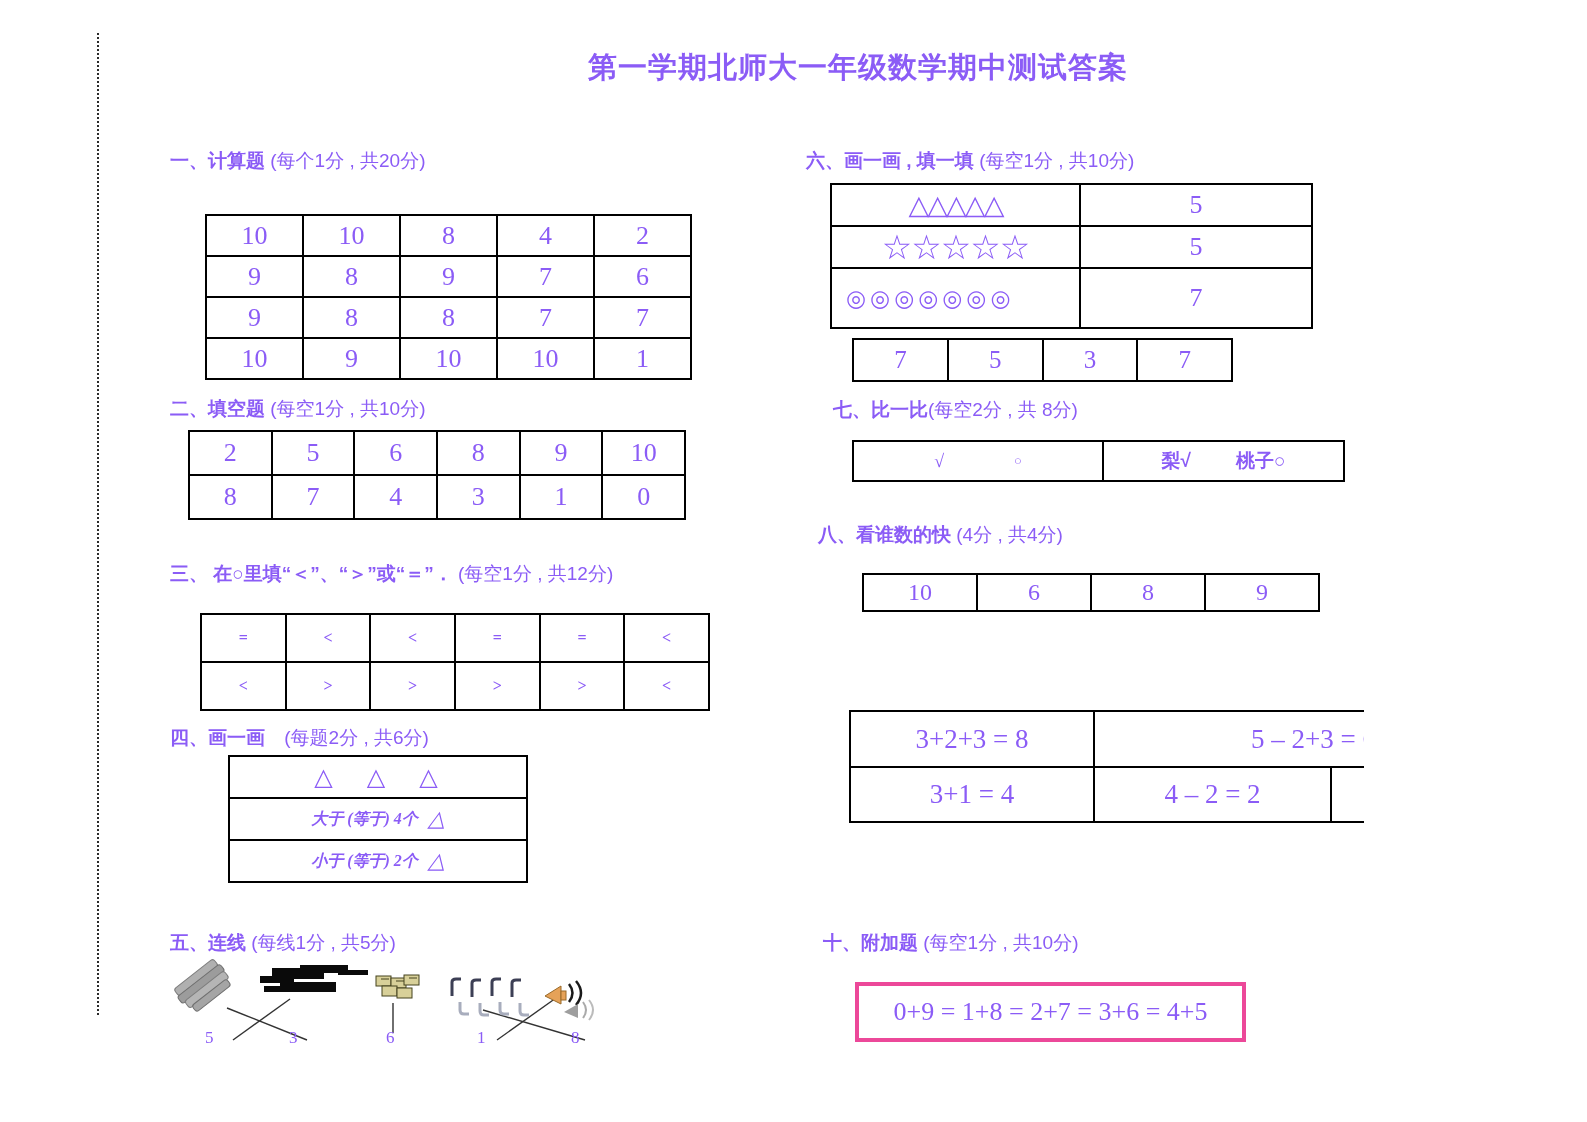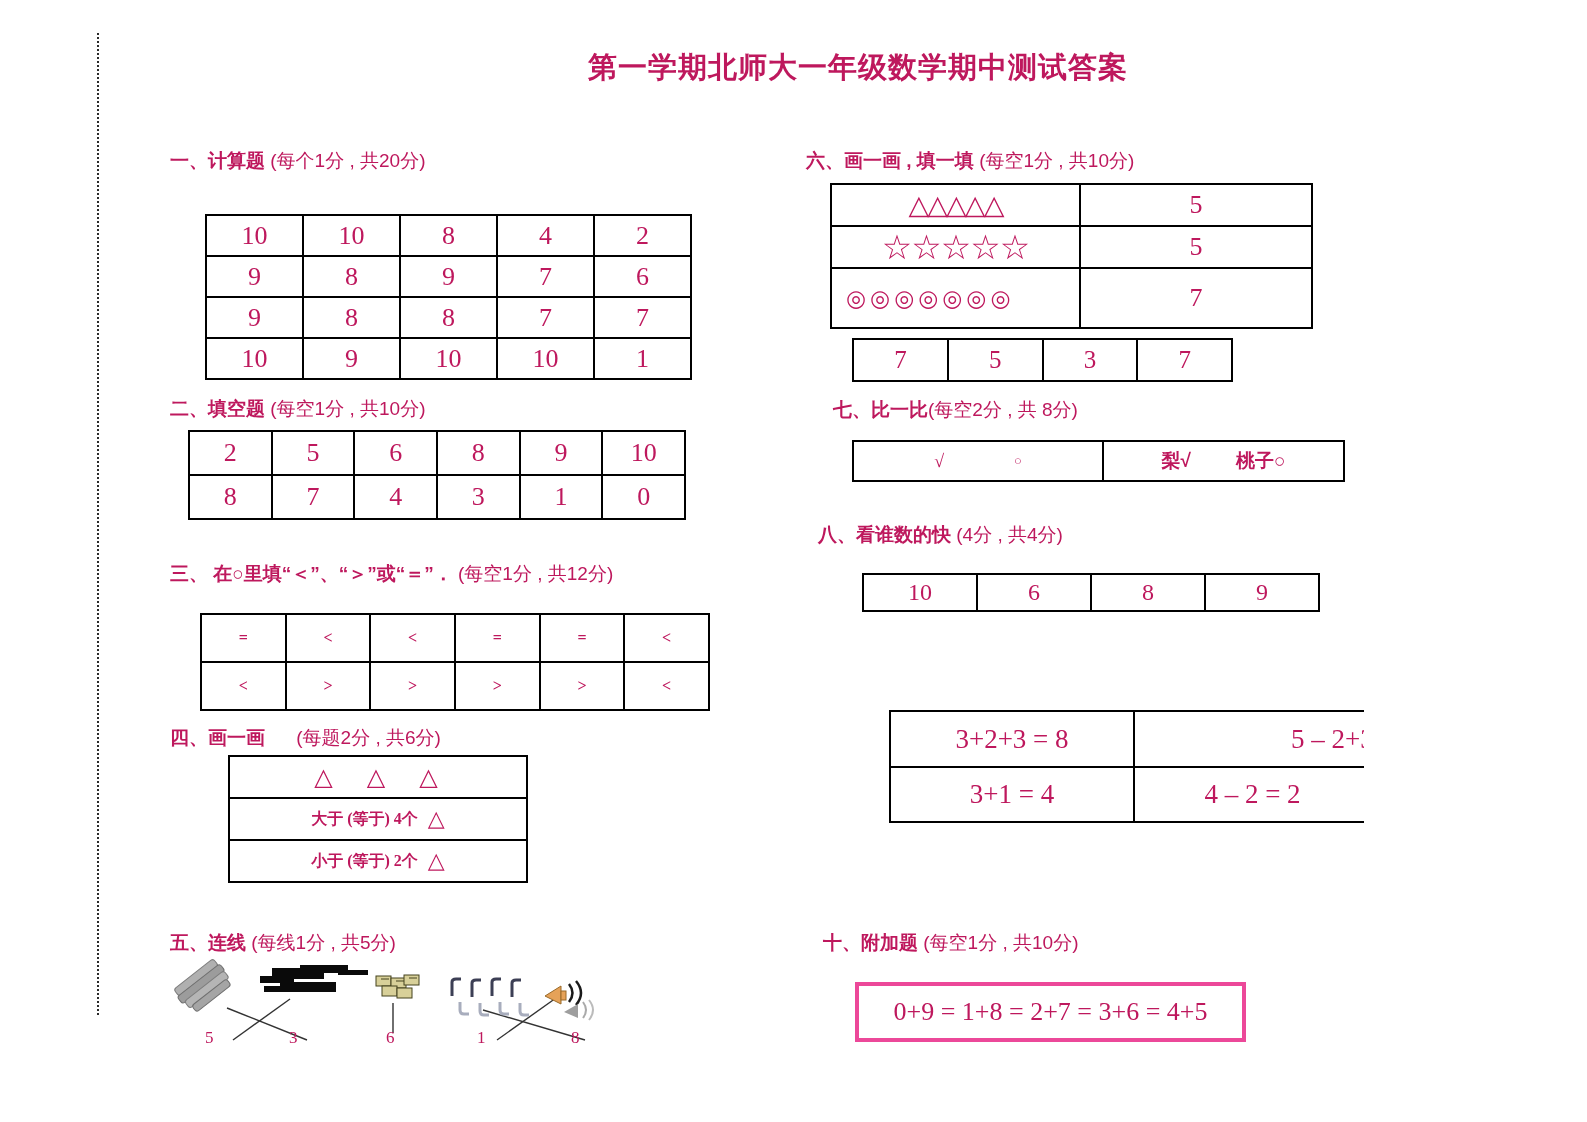--- a/index.html
+++ b/index.html
@@ -1,16 +1,16 @@
 <!DOCTYPE html>
 <html><head>
 <meta charset="utf-8">
 <style>
   html,body{margin:0;padding:0;background:#ffffff;}
-  .page{position:relative;width:1364px;height:1122px;background:#fff;color:#be185d;
+  .page{position:relative;width:1364px;height:1122px;background:#fff;color:#8b5cf6;
         font-family:"Liberation Sans",sans-serif;overflow:hidden;}
   .vline{position:absolute;left:97px;top:33px;height:982px;width:0;
          border-left:2px dotted #2a2a2a;}
   .title{position:absolute;left:588px;top:48px;font-size:29px;font-weight:bold;
          letter-spacing:1px;white-space:nowrap;}
   .sec-head{position:absolute;font-size:19px;font-weight:bold;white-space:nowrap;}
   .sec-head .note{font-weight:normal;}
   table.grid{position:absolute;border-collapse:collapse;table-layout:fixed;}
   table.grid td{border:2px solid #000;text-align:center;vertical-align:middle;
                 font-family:"Liberation Serif",serif;padding:0;overflow:hidden;}
@@ -20,21 +20,21 @@
   
   .t2{left:188px;top:430px;width:498px;}
   .t2 td{height:42px;font-size:26px;}
   
   .t3{left:200px;top:613px;width:510px;}
   .t3 td{height:46px;font-family:"Liberation Sans",sans-serif;font-weight:bold;font-size:16px;}
   
   .t4{left:228px;top:755px;width:300px;}
   .t4 td{height:40px;font-family:"Liberation Sans",sans-serif;font-size:16px;font-weight:bold;}
   .t4 .tri-row{font-weight:normal;font-size:24px;letter-spacing:34px;padding-left:30px;}
-  .t4 .mix{display:flex;align-items:center;justify-content:center;gap:10px;}
+  .t4 .mix{display:flex;align-items:center;justify-content:center;gap:10px;font-style:italic;}
   .t4 .tri{font-weight:normal;font-size:22px;}
   
   .t6{left:830px;top:183px;width:483px;}
   .t6 td{font-size:26px;}
   .t6 .c-shapes{width:247px;text-align:center;}
   .t6 .r1{height:42px;}
   .t6 .r2{height:40px;}
   .t6 .r3{height:60px;}
   .t6 .tris{font-size:27px;letter-spacing:-2px;}
   .t6 .stars{font-size:34px;letter-spacing:-1px;}
@@ -45,21 +45,21 @@
   .t7{left:852px;top:440px;width:493px;}
   .t7 td{height:38px;font-size:18px;}
   .t7 .pair{display:flex;justify-content:center;align-items:center;gap:70px;}
   .t7 .pair2{display:flex;justify-content:center;align-items:center;gap:45px;
              font-family:"Liberation Sans",sans-serif;font-weight:bold;font-size:19px;}
   .t7 .small-circle{font-size:13px;}
   
   .t8{left:862px;top:573px;width:458px;}
   .t8 td{height:35px;font-size:24px;}
   
-  .t9{left:849px;top:710px;width:683px;margin-left:40px;}
+  .t9{left:849px;top:710px;width:683px;}
   .t9 td{font-size:27px;}
   .t9 .r1 td{height:54px;}
   .t9 .r2 td{height:53px;}
   
   .t10{position:absolute;left:855px;top:982px;width:383px;height:52px;
        border:4px solid #ec4899;display:flex;align-items:center;justify-content:center;
        font-family:"Liberation Serif",serif;font-size:26px;}
   
   .s5-num{position:absolute;font-family:"Liberation Serif",serif;font-size:17px;}
   .s5-art{position:absolute;left:160px;top:950px;}
@@ -155,21 +155,21 @@
       <td>&gt;</td>
       <td>&gt;</td>
       <td>&gt;</td>
       <td>&lt;</td>
     </tr>
   </tbody>
     </table>
 
   <div class="sec-head" style="left:170px;top:725px;">
     <span>四、画一画</span>
-    <span class="note" style="margin-left:26px;">(每题2分 , 共6分)</span>
+    <span class="note" style="margin-left:14px;">(每题2分 , 共6分)</span>
   </div>
   <table class="grid t4">
     <tbody>
         <tr>
       <td class="tri-row">△△△</td>
     </tr>
     <tr>
       <td>
         <div class="mix">
           <span>大于 (等于) 4个</span>

